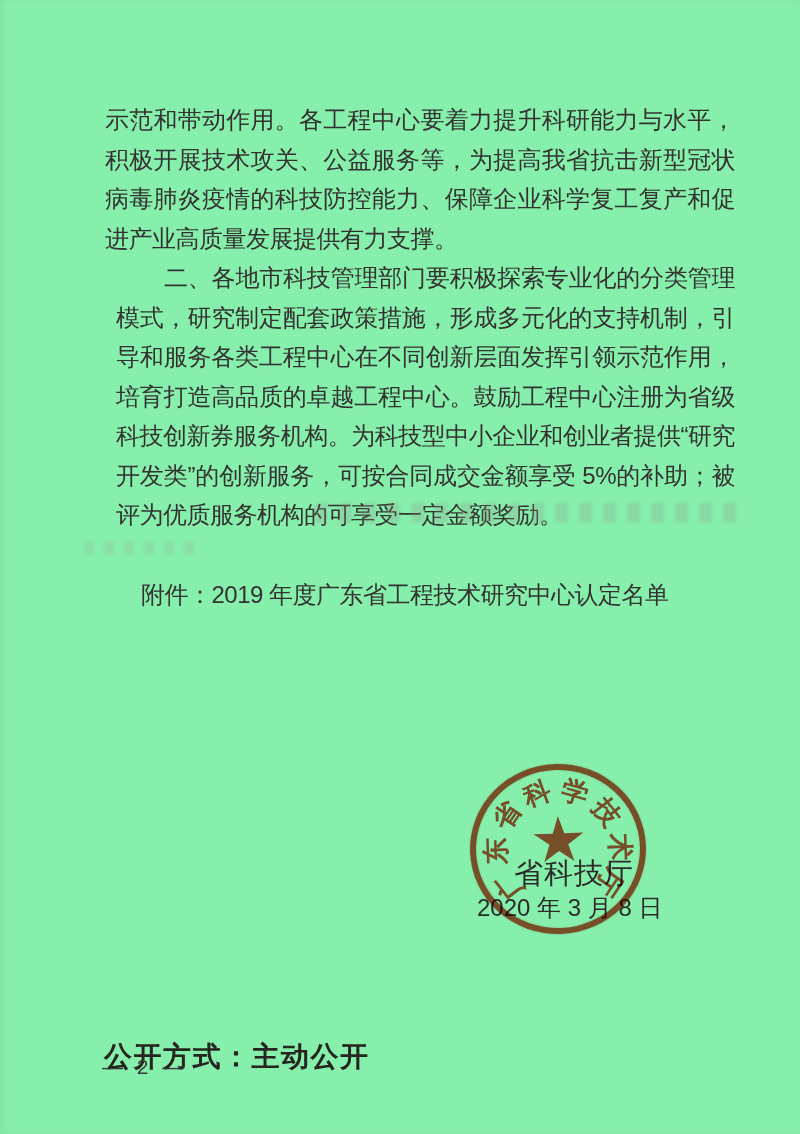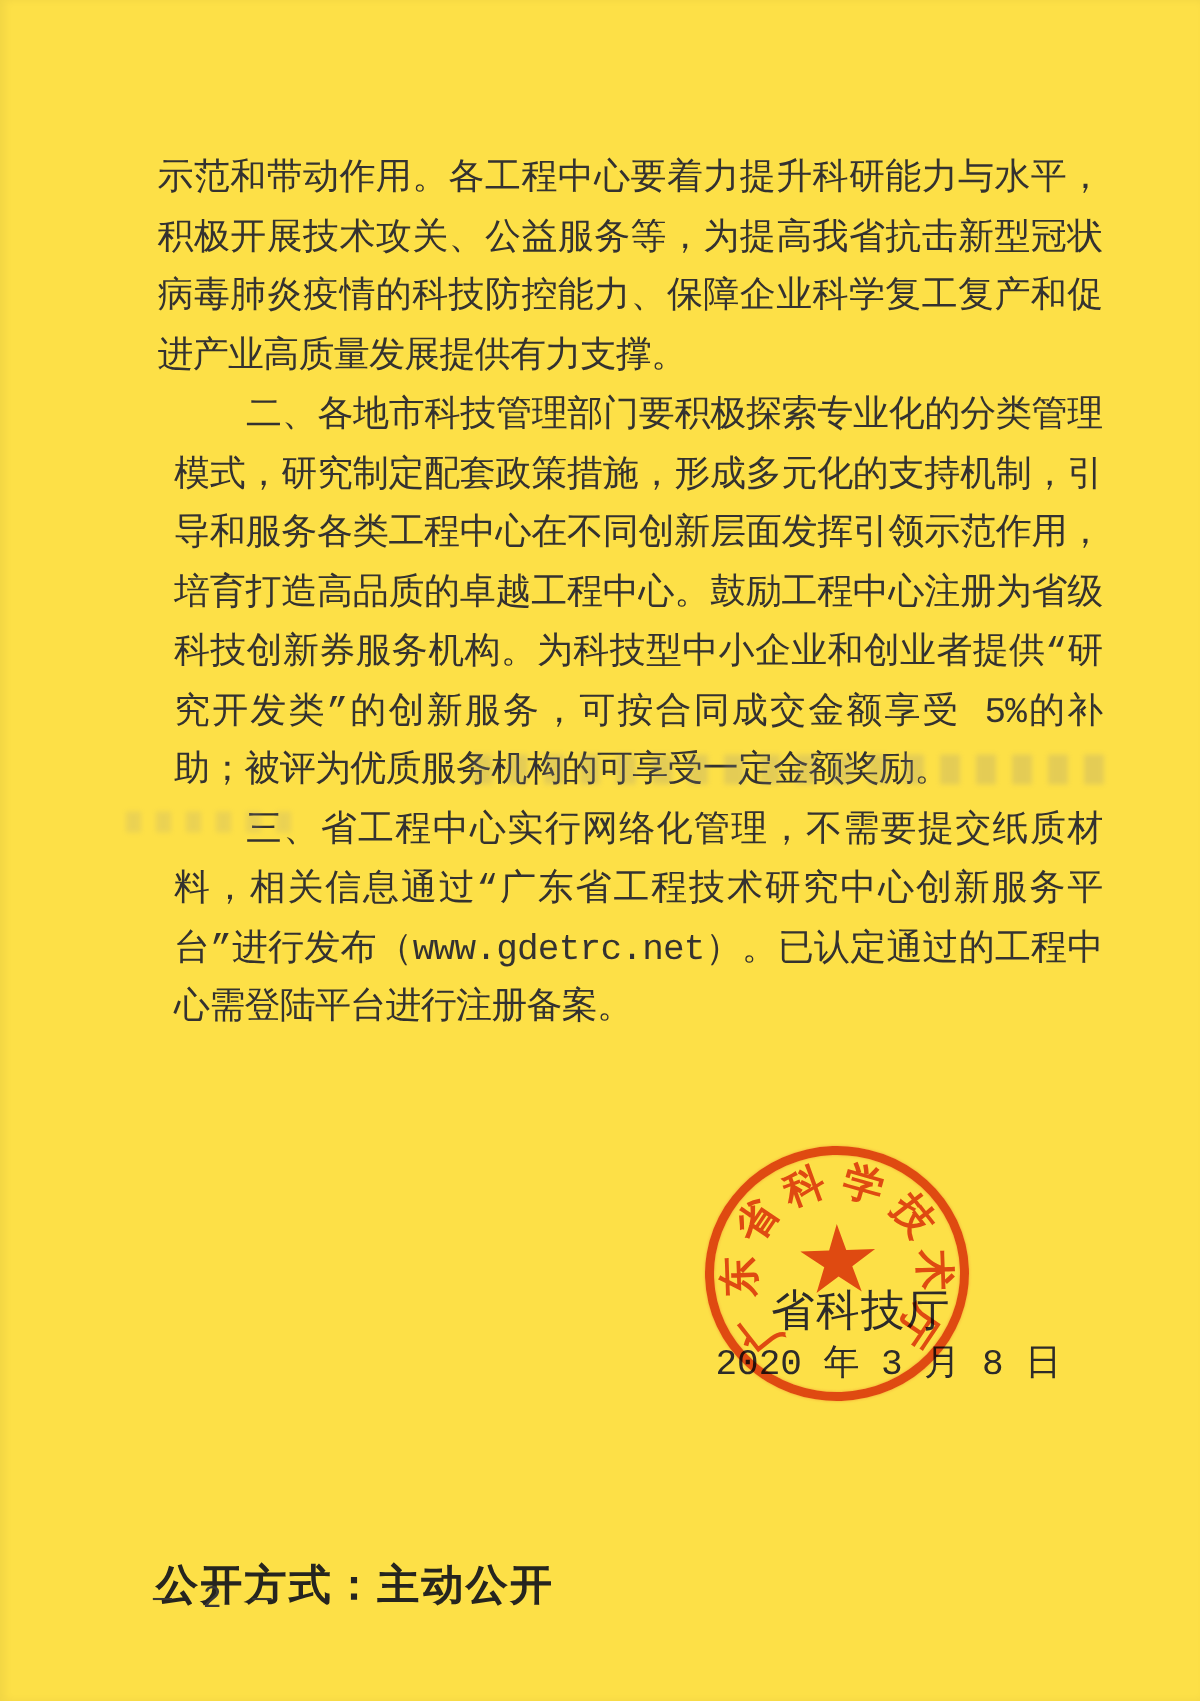--- a/index.html
+++ b/index.html
@@ -1,22 +1,22 @@
 <!DOCTYPE html>
 <html style="--seal-color: #de4128;"><head>
 <meta charset="utf-8">
 <style>
   html,body { margin:0; padding:0; background:#e9e9e9; }
   .page {
     position:relative;
     width:800px; height:1134px;
     margin:0 auto;
-    background:#fde047;
+    background:#86efac;
     overflow:hidden;
-    font-family:Liberation Mono, monospace;
+    font-family:Liberation Sans, sans-serif;
     color:#343230;
     box-shadow:inset 3px 0 6px rgba(0,0,0,0.05);
   }
   .content {
     position:absolute;
     left:105px; top:100px; width:630px;
   }
   .para {
     margin:0;
     font-size:24px;
@@ -110,21 +110,21 @@
   }
 </style>
 </head>
 <body>
 
 <div class="page">
 
   <div class="content">
     <p class="para">示范和带动作用。各工程中心要着力提升科研能力与水平，积极开展技术攻关、公益服务等，为提高我省抗击新型冠状病毒肺炎疫情的科技防控能力、保障企业科学复工复产和促进产业高质量发展提供有力支撑。</p>
     <p class="para indent">二、各地市科技管理部门要积极探索专业化的分类管理模式，研究制定配套政策措施，形成多元化的支持机制，引导和服务各类工程中心在不同创新层面发挥引领示范作用，培育打造高品质的卓越工程中心。鼓励工程中心注册为省级科技创新券服务机构。为科技型中小企业和创业者提供“研究开发类”的创新服务，可按合同成交金额享受 5%的补助；被评为优质服务机构的可享受一定金额奖励。</p>
-    <p class="para indent">三、省工程中心实行网络化管理，不需要提交纸质材料，相关信息通过“广东省工程技术研究中心创新服务平台”进行发布（www.gdetrc.net）。已认定通过的工程中心需登陆平台进行注册备案。</p>
+    <p class="para attachment">附件：2019 年度广东省工程技术研究中心认定名单</p>
   </div>
 
   <div class="ghost ghost1"></div>
   <div class="ghost ghost2"></div>
 
   <div class="signature-name">省科技厅</div>
   <div class="signature-date">2020 年 3 月 8 日</div>
 
   <div class="seal">
     <div class="seal-ring"></div>

